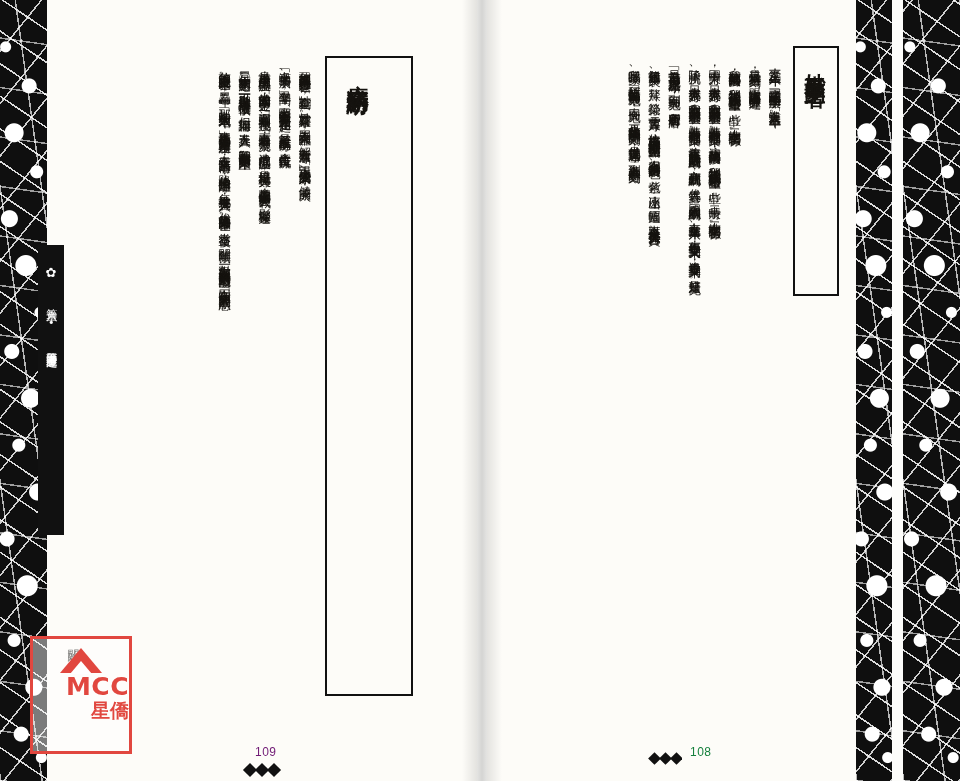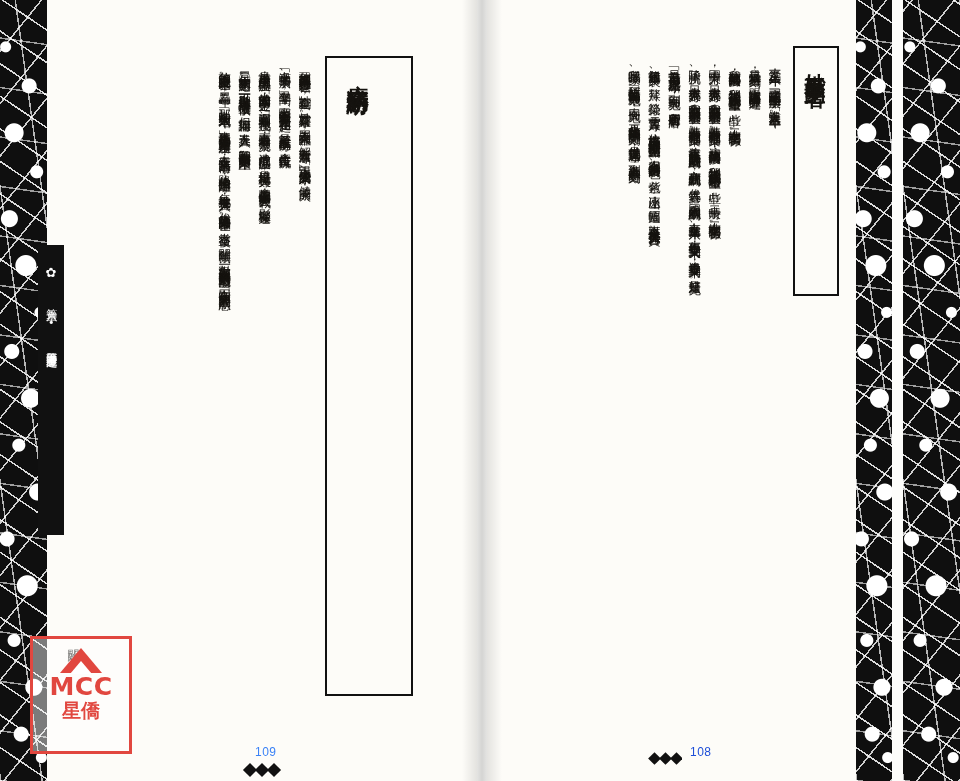--- a/index.html
+++ b/index.html
@@ -113,21 +113,21 @@
     top: 60px;
     width: 288px;
     height: 620px;
     font-size: 12.4px;
   }
   #pagenum-right {
     position: absolute;
     left: 690px;
     top: 745px;
     font-size: 12px;
-    color: #1d4ed8;
+    color: #15803d;
     font-family: "Liberation Sans", sans-serif;
     letter-spacing: .04em;
   }
   #ornament-right {
     position: absolute;
     left: 648px;
     top: 742px;
     width: 34px;
     height: 28px;
   }
@@ -185,21 +185,21 @@
     color: #fff;
     font-size: 13px;
     text-align: center;
     line-height: 22px;
   }
   #pagenum-left {
     position: absolute;
     left: 255px;
     top: 745px;
     font-size: 12px;
-    color: #3b82f6;
+    color: #701a75;
     font-family: "Liberation Sans", sans-serif;
     letter-spacing: .04em;
   }
   #ornament-left {
     position: absolute;
     left: 242px;
     top: 760px;
     width: 40px;
     height: 22px;
   }
@@ -215,21 +215,21 @@
   #watermark {
     position: absolute;
     left: 30px;
     top: 636px;
     width: 102px;
     height: 118px;
     border: 3px solid #e1473f;
     box-sizing: border-box;
     color: #e1473f;
     font-family: "DejaVu Sans", sans-serif;
-    text-align: center;
+    text-align: right;
     background: rgba(255,255,255,0.45);
   }
   #watermark .tri {
     margin: 9px auto 1px;
     width: 0; height: 0;
     border-left: 21px solid transparent;
     border-right: 21px solid transparent;
     border-bottom: 25px solid #e1473f;
     position: relative;
   }

